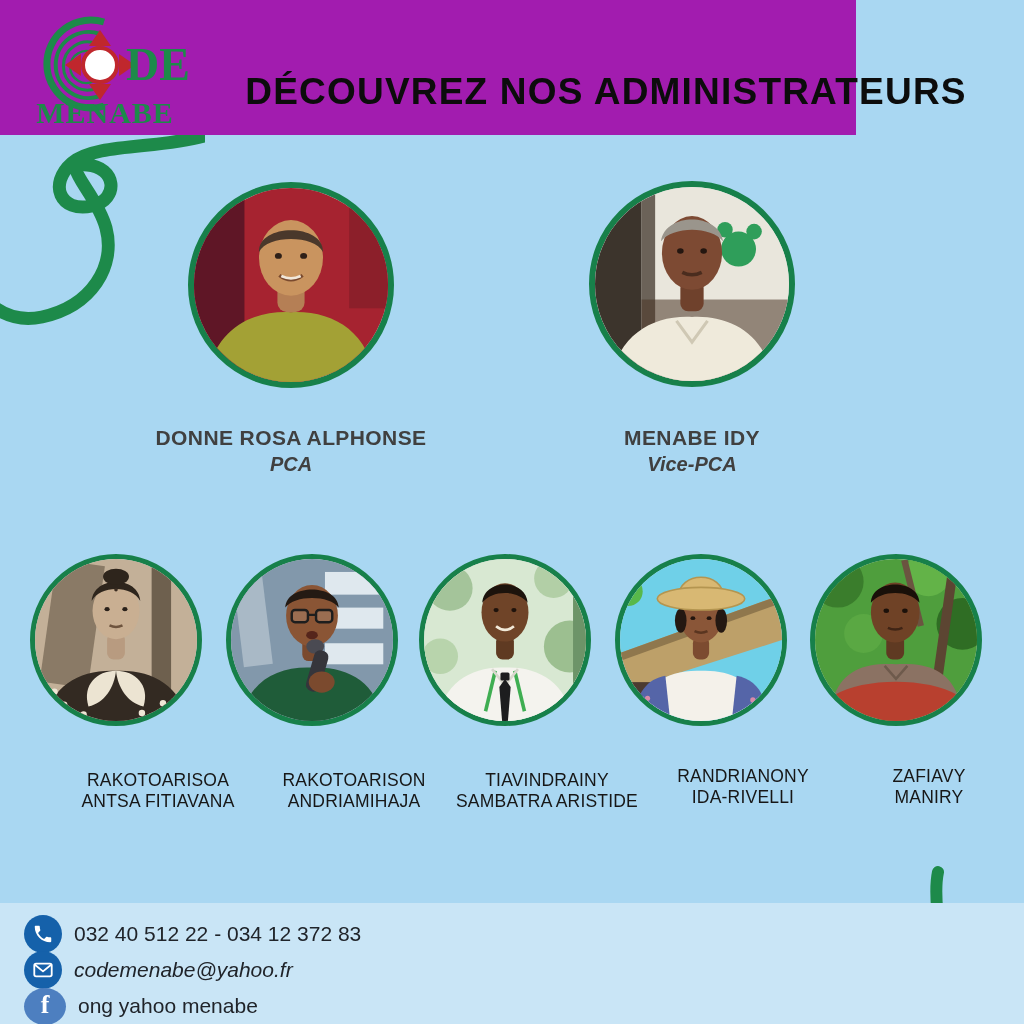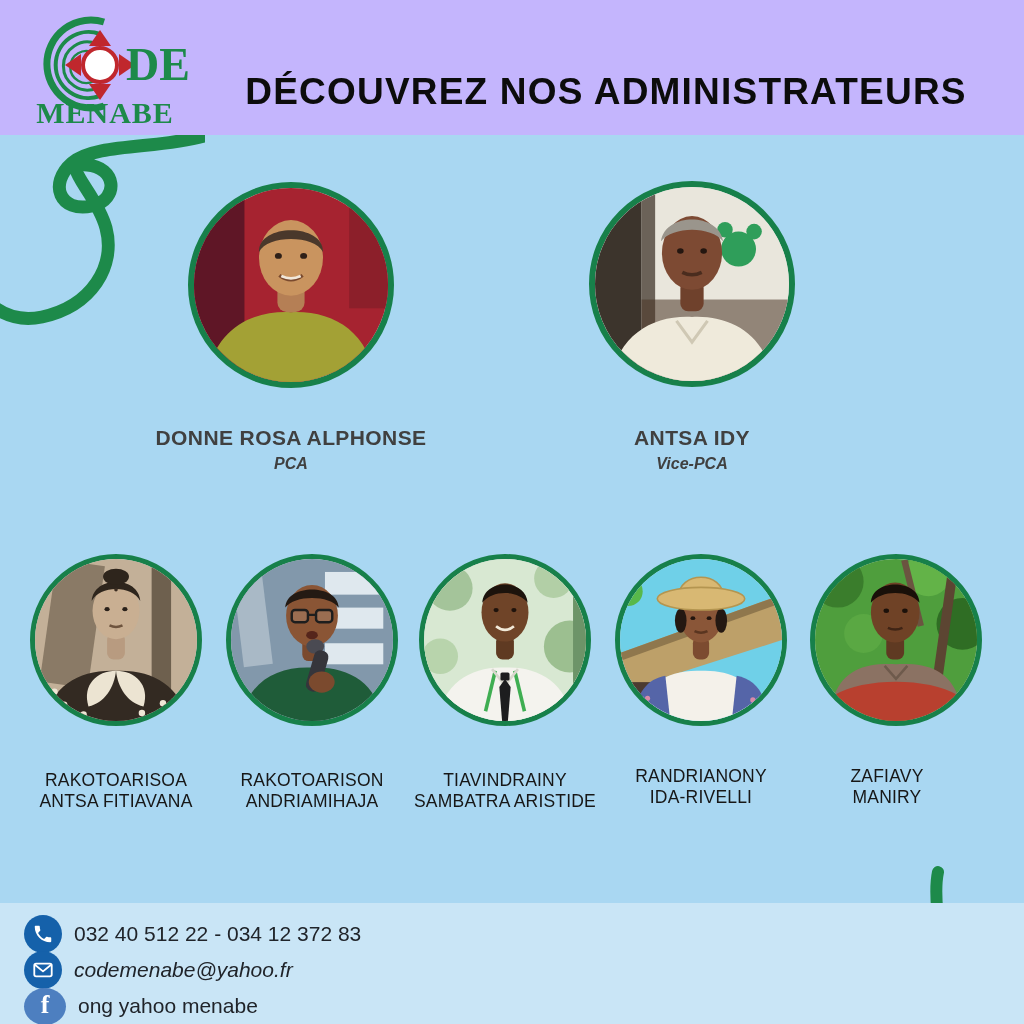--- a/index.html
+++ b/index.html
@@ -2,21 +2,21 @@
 <html><head>
 <meta charset="utf-8">
 <style>
   html,body{margin:0;padding:0;background:#e8e8e8;}
   .poster{
     position:relative;width:1024px;height:1024px;overflow:hidden;
     background:#a9d7f2;font-family:"Liberation Sans",sans-serif;
     -webkit-font-smoothing:antialiased;
   }
   
-  .header{position:absolute;left:0;top:0;width:1024px;height:135px;background:#c4b5fd;}
+  .header{position:absolute;left:0;top:0;width:856px;height:135px;background:#a21caf;}
   .logo{position:absolute;left:14px;top:4px;width:182px;height:128px;}
   .logo svg{width:100%;height:100%;display:block;}
   .page-title{
     position:absolute;left:206px;top:0;width:800px;height:135px;
     display:flex;align-items:center;justify-content:center;
     font-size:37px;font-weight:800;letter-spacing:1.2px;color:#0c0c0c;white-space:nowrap;
   }
   
   .footer-band{position:absolute;left:0;top:903px;width:1024px;height:121px;background:#c9e5f6;}
   
@@ -30,24 +30,24 @@
     box-sizing:border-box;
   }
   .photo svg{width:100%;height:100%;display:block;}
   .photo.exec{width:206px;height:206px;border:6px solid #17804a;}
   .photo.member{width:172px;height:172px;border:5px solid #17804a;}
   
   .exec-label{
     position:absolute;width:420px;text-align:center;color:#404040;
   }
   .exec-label .name{font-size:21px;font-weight:bold;letter-spacing:.4px;line-height:27px;}
-  .exec-label .role{font-size:16px;font-weight:bold;font-style:italic;line-height:26px;}
+  .exec-label .role{font-size:20px;font-weight:bold;font-style:italic;line-height:26px;}
   .member-label{
     position:absolute;width:230px;text-align:center;color:#171717;
-    font-size:17.5px;line-height:21px;letter-spacing:.2px;
+    font-size:17.5px;line-height:21px;letter-spacing:.2px;margin-left:42px;
   }
   
   .contact-row{
     position:absolute;left:24px;height:38px;display:flex;align-items:center;gap:12px;
     color:#20242a;font-size:21px;
   }
   .badge{width:38px;height:38px;border-radius:50%;display:flex;align-items:center;justify-content:center;flex:0 0 auto;}
   .badge svg{display:block;}
   .badge.phone,.badge.mail{background:#1561aa;}
   .badge.fb{background:#4d7fc0;width:42px;height:37px;border-radius:50%;}
@@ -133,21 +133,21 @@
       <ellipse cx="56" cy="33" rx="1.7" ry="1.4" fill="#241610"></ellipse>
       <path d="M45,44 Q50,46.5 55,44" stroke="#4a2c1e" stroke-width="1.8" fill="none"></path>
     </svg>
   </div>
 
   <div class="exec-label" style="left:81px;top:424px;">
     <div class="name">DONNE ROSA ALPHONSE</div>
     <div class="role">PCA</div>
   </div>
   <div class="exec-label" style="left:482px;top:424px;">
-    <div class="name">ANTSA IDY</div>
+    <div class="name">MENABE IDY</div>
     <div class="role">Vice-PCA</div>
   </div>
 
   <div class="photo member" style="left:30px;top:554px;">
     <svg viewBox="0 0 100 100" preserveAspectRatio="none">
       <rect width="100" height="100" fill="#c3b098"></rect>
       <rect x="8" y="2" width="30" height="76" fill="#8a7a66" transform="rotate(8 23 40)"></rect>
       <rect x="72" width="12" height="100" fill="#6e604e"></rect>
       <path d="M6,100 C10,78 28,68 50,69 C72,68 90,78 94,100 Z" fill="#332a22"></path>
       <circle cx="18" cy="90" r="2" fill="#efe7d6"></circle>

